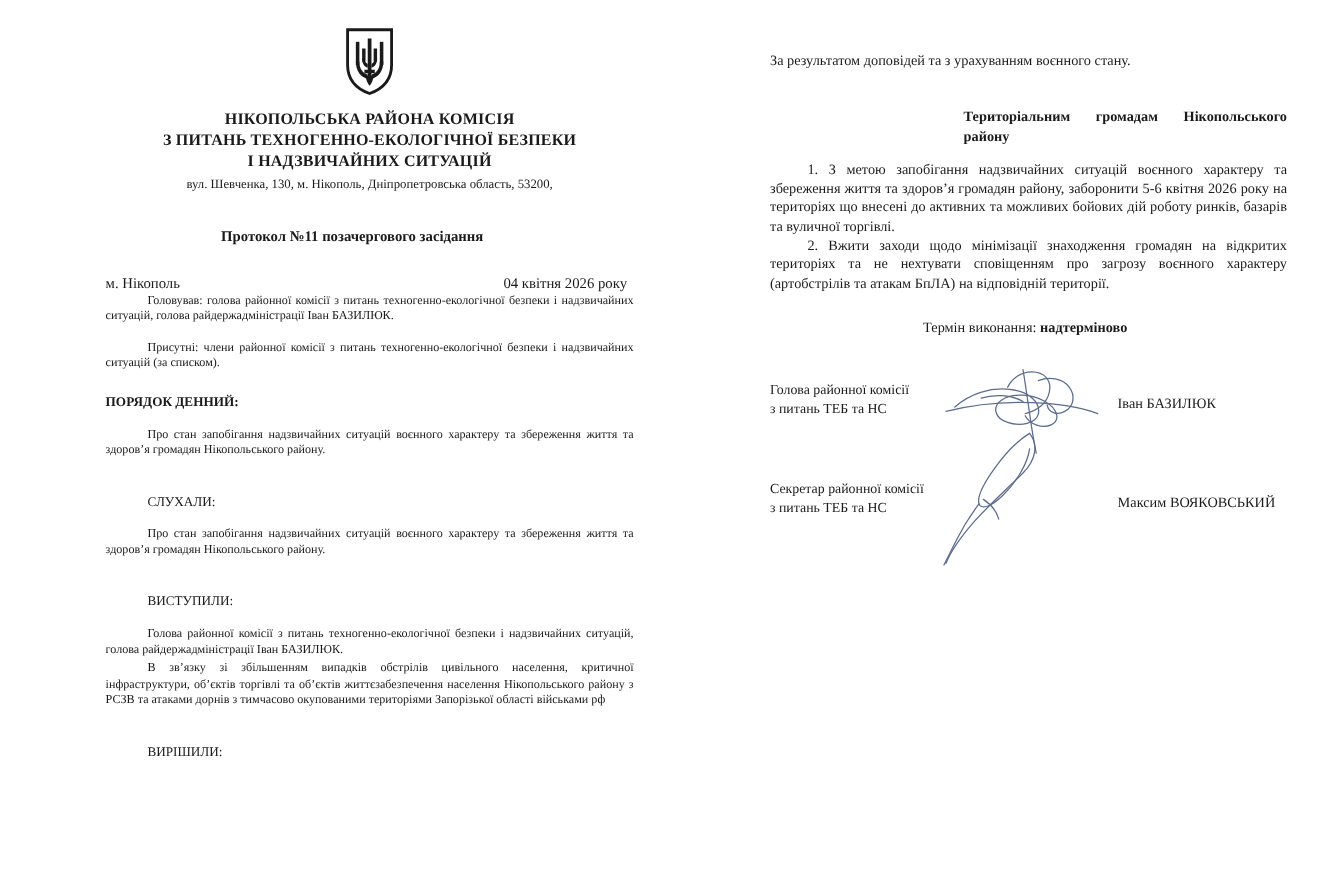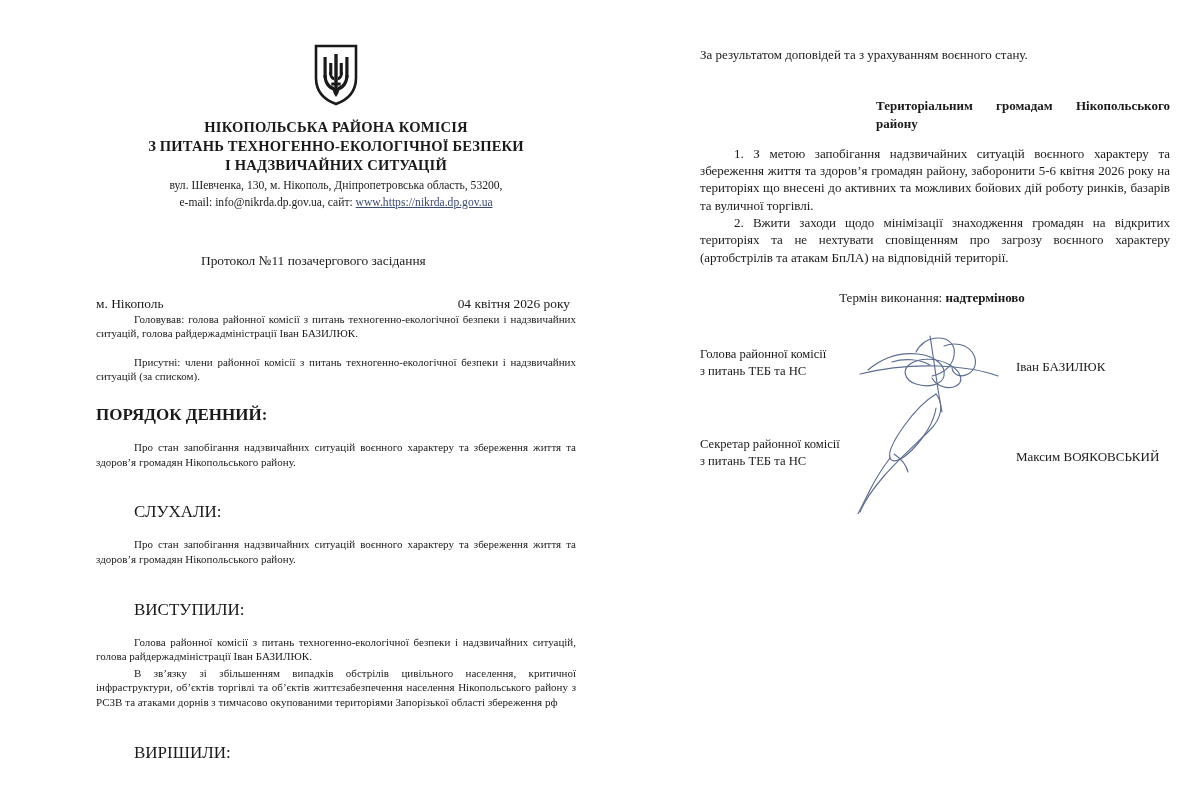--- a/index.html
+++ b/index.html
@@ -20,21 +20,21 @@
     position: relative;
     width: 1200px;
     height: 800px;
     background: #ffffff;
   }
 
   
   .col-left {
     position: absolute;
     left: 96px;
-    top: 44px;
+    top: 25px;
     width: 480px;
   }
   .col-right {
     position: absolute;
     left: 700px;
     top: 46px;
     width: 470px;
   }
 
   
@@ -65,23 +65,24 @@
     margin-top: 3px;
   }
   .org-contact .line { display: block; }
   .weblink {
     color: #3b4a72;
     text-decoration: underline;
   }
 
   
   .proto-title {
-    margin-top: 41px;
+    margin-top: 30px;
     font-size: 13.4px;
     padding-left: 105px;
+    font-weight: bold;
   }
   .place-date {
     margin-top: 27px;
     display: flex;
     justify-content: space-between;
     font-size: 13.4px;
     padding-right: 6px;
   }
 
   
@@ -89,21 +90,21 @@
     font-size: 11px;
     line-height: 1.32;
     text-align: justify;
     margin: 0;
     text-indent: 38px;
   }
   p.body.gap      { margin-top: 14px; }
   p.body.gap-sm   { margin-top: 2px;  }
 
   .section-label {
-    font-size: 17px;
+    font-size: 12px;
     margin: 0;
     line-height: 1.32;
   }
   .section-label.bold { font-weight: bold; }
   .section-label.ind  { padding-left: 38px; }
   .sec-gap-md { margin-top: 20px; }
   .sec-gap-xl { margin-top: 32px; }
 
   .first-para { margin-top: 28px; }
 
@@ -192,21 +193,20 @@
     </div>
 
     <div class="org-title">
       <span>НІКОПОЛЬСЬКА РАЙОНА КОМІСІЯ</span>
       <span>З ПИТАНЬ ТЕХНОГЕННО-ЕКОЛОГІЧНОЇ БЕЗПЕКИ</span>
       <span>І НАДЗВИЧАЙНИХ СИТУАЦІЙ</span>
     </div>
 
     <div class="org-contact">
       <span class="line">вул. Шевченка, 130, м. Нікополь,  Дніпропетровська область, 53200,</span>
-      <span class="line"><span>e-mail: info@nikrda.dp.gov.ua, сайт: </span><a class="weblink" href="#">www.https://nikrda.dp.gov.ua</a></span>
     </div>
 
     <div class="proto-title">Протокол №11 позачергового засідання</div>
 
     <div class="place-date">
       <span>м. Нікополь</span>
       <span>04 квітня 2026 року</span>
     </div>
 
     <p class="body first-para">Головував: голова районної комісії з питань техногенно-екологічної безпеки і надзвичайних ситуацій, голова райдержадміністрації Іван БАЗИЛЮК.</p>
@@ -217,21 +217,21 @@
 
     <p class="body gap">Про стан запобігання  надзвичайних ситуацій воєнного характеру та збереження життя та здоров’я  громадян  Нікопольського району.</p>
 
     <p class="section-label ind sec-gap-xl">СЛУХАЛИ:</p>
 
     <p class="body gap">Про стан запобігання  надзвичайних ситуацій воєнного характеру та збереження життя та здоров’я  громадян  Нікопольського району.</p>
 
     <p class="section-label ind sec-gap-xl">ВИСТУПИЛИ:</p>
 
     <p class="body gap">Голова районної комісії з питань техногенно-екологічної безпеки і надзвичайних ситуацій,  голова райдержадміністрації  Іван БАЗИЛЮК.</p>
-    <p class="body gap-sm">В зв’язку зі збільшенням випадків обстрілів цивільного населення, критичної  інфраструктури, об’єктів торгівлі  та об’єктів життєзабезпечення населення  Нікопольського району  з РСЗВ та атаками дорнів з тимчасово окупованими територіями  Запорізької області  збереження рф</p>
+    <p class="body gap-sm">В зв’язку зі збільшенням випадків обстрілів цивільного населення, критичної  інфраструктури, об’єктів торгівлі  та об’єктів життєзабезпечення населення  Нікопольського району  з РСЗВ та атаками дорнів з тимчасово окупованими територіями  Запорізької області  військами рф</p>
 
     <p class="section-label ind sec-gap-xl">ВИРІШИЛИ:</p>
   </div>
 
   <div class="col-right">
 
     <p class="r-body r-lead">За  результатом  доповідей та з урахуванням воєнного стану.</p>
 
     <p class="addressee">Територіальним  громадам  Нікопольського району</p>
 

